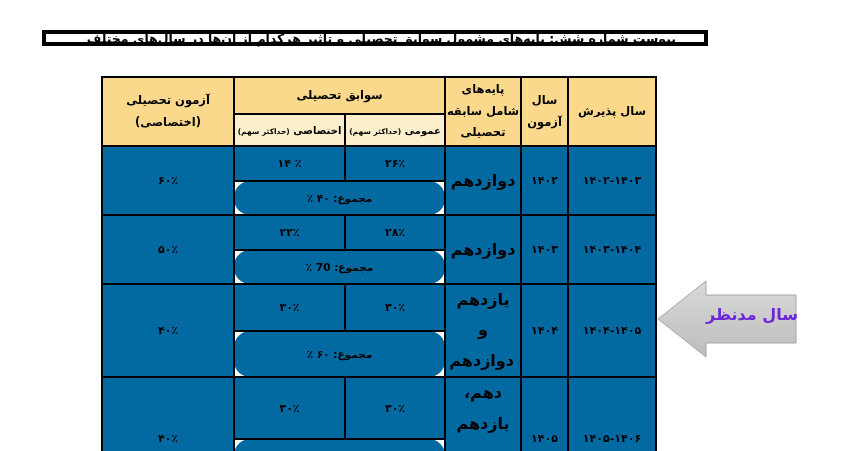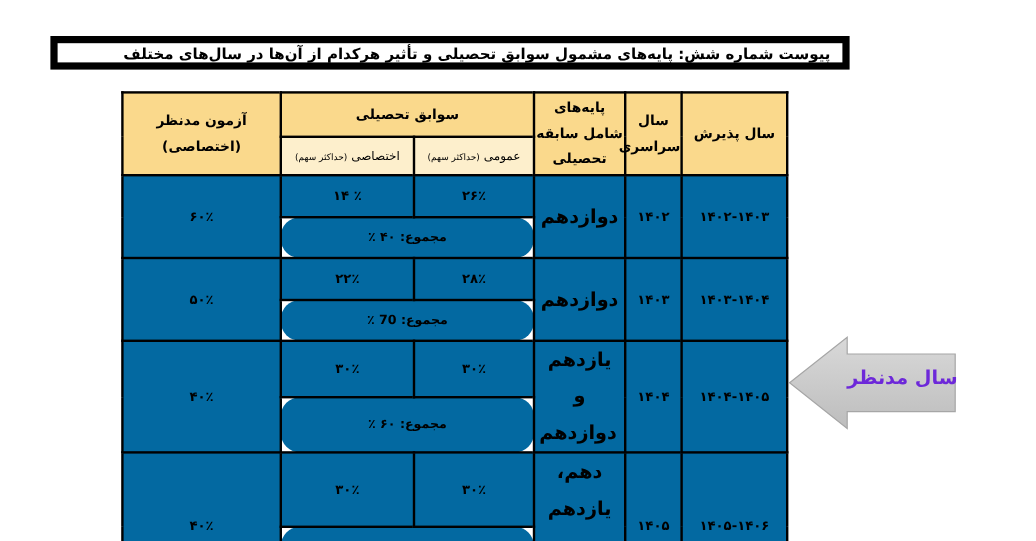--- a/index.html
+++ b/index.html
@@ -1,27 +1,27 @@
 <!DOCTYPE html>
 <html><head>
 <meta charset="utf-8">
 <style>
   html, body { margin:0; padding:0; background:#ffffff; }
   body { width:863px; height:451px; position:relative; overflow:hidden;
          font-family:"DejaVu Sans", sans-serif; color:#000; }
-  .title-box { position:absolute; left:42px; top:30px; width:666px; height:28px;
-               border:6px solid #000000; box-sizing:border-box; direction:rtl;
-               display:flex; align-items:center; padding-right:10px;
+  .title-box { position:absolute; left:42px; top:30px; width:666px; height:16px;
+               border:4px solid #000000; box-sizing:border-box; direction:rtl;
+               display:flex; align-items:center; padding-right:28px;
                font-size:12.5px; font-weight:bold; }
   table.main { position:absolute; left:101px; top:76px; width:554px; height:353px;
                border-collapse:collapse; direction:rtl; table-layout:fixed; }
   table.main td, table.main th { border:2px solid #000; text-align:center;
                vertical-align:middle; padding:0; font-size:16px; font-weight:bold; }
   table.main th { background:#fad98c; font-size:11.5px; line-height:1.9; }
-  table.main th.sub { background:#fdefcc; font-weight:normal; font-size:10px; height:30px; }
+  table.main th.sub { background:#fdefcc; font-weight:bold; font-size:10px; height:30px; }
   table.main th.sub .small { font-size:7.5px; }
   table.main td { background:#0369a1; }
   table.main td.num { font-size:11px; font-weight:bold;margin-top:48px; }
   table.main td.tot { font-weight:bold; font-size:10.5px;border-radius:16px; }
   table.main td.pct { font-weight:bold; font-size:11px; }
   .arrow { position:absolute; left:656px; top:279px; width:142px; height:80px; }
   .arrow-label { position:absolute; left:706px; top:305px; width:92px; text-align:center;
                  direction:rtl; font-size:16px; font-weight:bold; color:#6d28d9; }
 </style>
 </head>
@@ -34,25 +34,25 @@
     <col style="width:88px">
       <col style="width:47px">
       <col style="width:76px">
     <col style="width:100px">
       <col style="width:111px">
       <col style="width:132px">
   </colgroup>
   <tbody>
       <tr style="height:37px">
     <th rowspan="2">سال پذیرش</th>
-    <th rowspan="2">سال سراسری</th>
+    <th rowspan="2">سال آزمون</th>
     <th rowspan="2">پایه‌های شامل سابقه تحصیلی</th>
     <th colspan="2">سوابق تحصیلی</th>
     <th rowspan="2">
-      <div>آزمون مدنظر</div>
+      <div>آزمون تحصیلی</div>
       <div>(اختصاصی)</div>
     </th>
   </tr>
   <tr>
     <th class="sub">
       <span>عمومی</span>
       <span class="small">(حداکثر سهم)</span>
     </th>
     <th class="sub">
       <span>اختصاصی</span>

